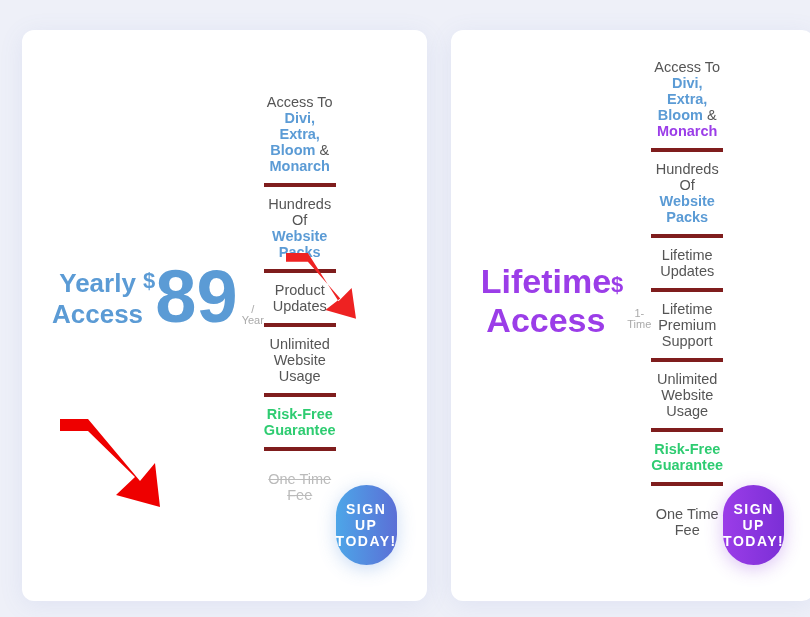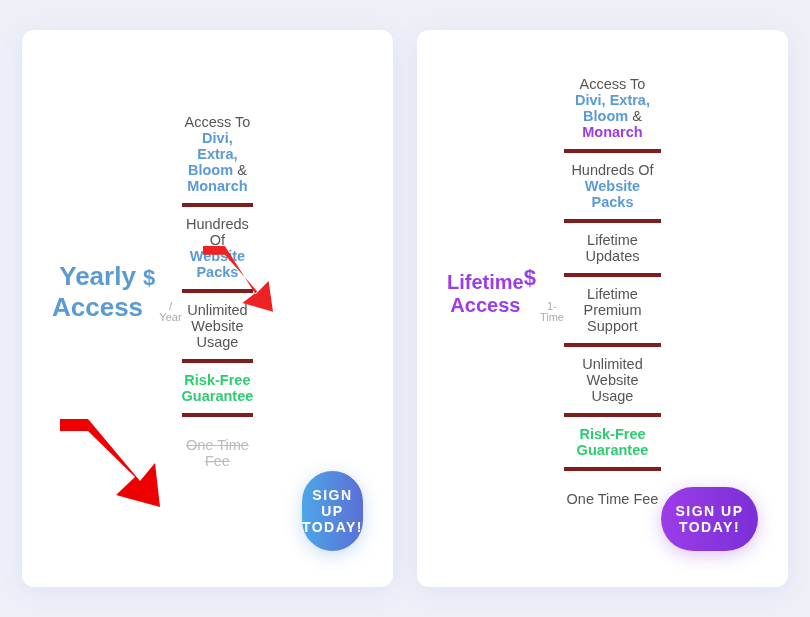--- a/index.html
+++ b/index.html
@@ -33,21 +33,21 @@
       margin: 10px 12px;
       box-shadow: 0 4px 24px rgba(100,120,200,0.10);
     }
     .card-title-yearly {
       font-size: 26px;
       font-weight: 700;
       color: #5b9bd5;
       margin-bottom: 18px;
     }
     .card-title-lifetime {
-      font-size: 20px;
+      font-size: 34px;
       font-weight: 700;
       color: #9b3de8;
       margin-bottom: 14px;
     }
     .price-row {
       display: flex;
       align-items: flex-start;
       justify-content: center;
       margin-bottom: 22px;
       line-height: 1;
@@ -155,29 +155,31 @@
   </style>
 </head>
 <body>
 
 <div class="pricing-wrapper">
 
   <div class="pricing-card">
     <div class="card-title-yearly">Yearly Access</div>
     <div class="price-row">
       <span class="price-dollar price-dollar-yearly">$</span>
+      <span class="price-amount-yearly">89</span>
       <span class="price-period">/ Year</span>
     </div>
     <ul class="features-list">
       <li>
         Access To <span class="link-blue">Divi, Extra, Bloom</span> &amp; <span class="link-blue">Monarch</span>
       </li>
       <li>
         Hundreds Of <span class="link-blue">Website Packs</span>
       </li>
+      <li>Product Updates</li>
       <li>Unlimited Website Usage</li>
       <li>
         <span class="guarantee">Risk-Free Guarantee</span>
       </li>
       <li>
         <span class="strikethrough">One Time Fee</span>
       </li>
     </ul>
 
     <div class="arrow-container">

